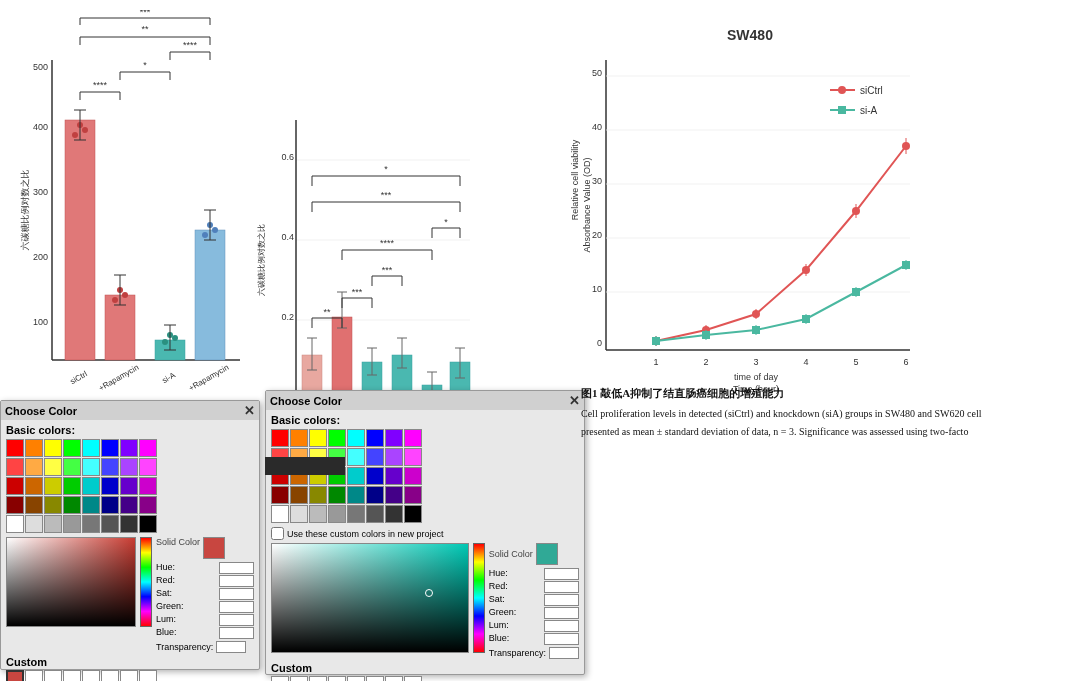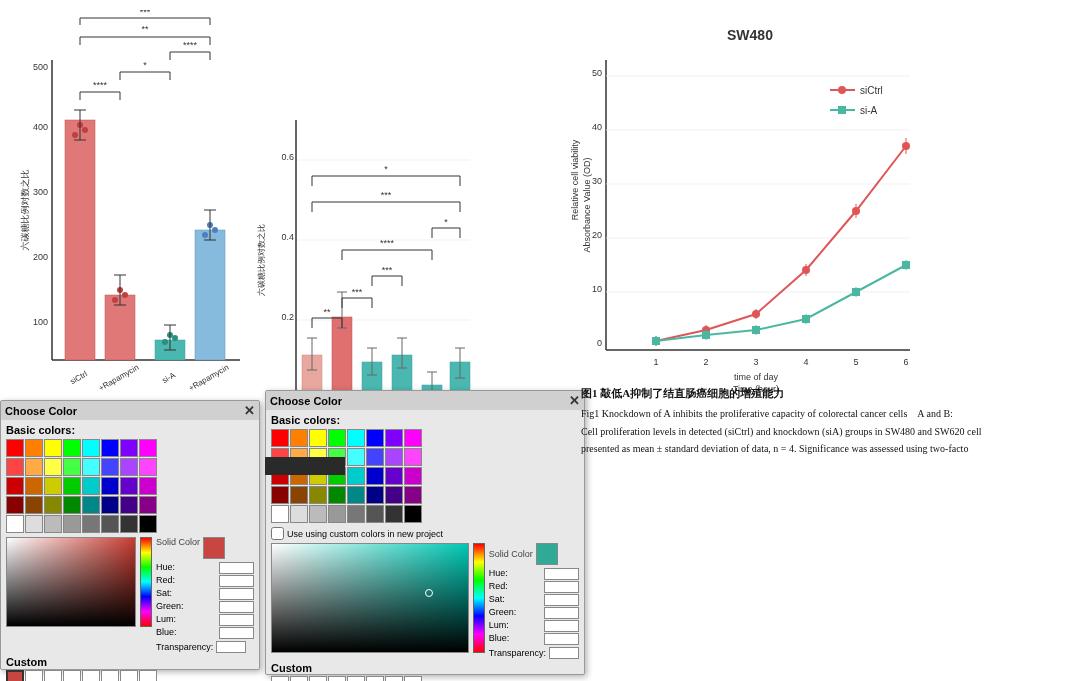--- a/index.html
+++ b/index.html
@@ -634,21 +634,21 @@
       <div class="color-swatch" style="background:#bbbbbb"></div>
       <div class="color-swatch" style="background:#999999"></div>
       <div class="color-swatch" style="background:#777777"></div>
       <div class="color-swatch" style="background:#555555"></div>
       <div class="color-swatch" style="background:#333333"></div>
       <div class="color-swatch" style="background:#000000"></div>
     </div>
 
     <div class="use-custom-check">
       <input type="checkbox" style="">
-      <span>Use using custom colors in new project</span>
+      <span>Use these custom colors in new project</span>
     </div>
 
     <div style="display:flex; gap:4px; align-items:flex-start;">
       <div class="picker2-gradient">
         <div class="crosshair-cursor"></div>
       </div>
       <div class="picker2-hue"></div>
       <div style="flex:1;">
         <div style="display:flex; gap:3px; margin-bottom:3px; align-items:center;">
           <span class="solid-color-label">Solid Color</span>
@@ -687,25 +687,22 @@
       <div class="color-swatch" style="background:#ffffff;"></div>
     </div>
 
   </div>
 
   <div class="text-panel">
     <p style="font-size:11px; font-weight:bold; margin-bottom:4px;">
       <span>图1   敲低A抑制了结直肠癌细胞的增殖能力</span>
     </p>
     <p style="font-size:10px; margin-bottom:2px;">
-      <span>Fig1 Knockdown of A inhibits the proliferative capacity of colorectal cancer cells　A and B:</span>
-    </p>
-    <p style="font-size:10px; margin-bottom:2px;">
       <span>Cell proliferation levels in detected (siCtrl) and knockdown (siA) groups in SW480 and SW620 cell</span>
     </p>
     <p style="font-size:10px;">
-      <span>presented as mean ± standard deviation of data, n = 4. Significance was assessed using two-facto</span>
+      <span>presented as mean ± standard deviation of data, n = 3. Significance was assessed using two-facto</span>
     </p>
   </div>
 
   <div style="position:absolute; top:457px; left:265px; width:80px; height:18px; background:#2a2a2a; z-index:10;"></div>
 
 </div>
 
 </body></html>

